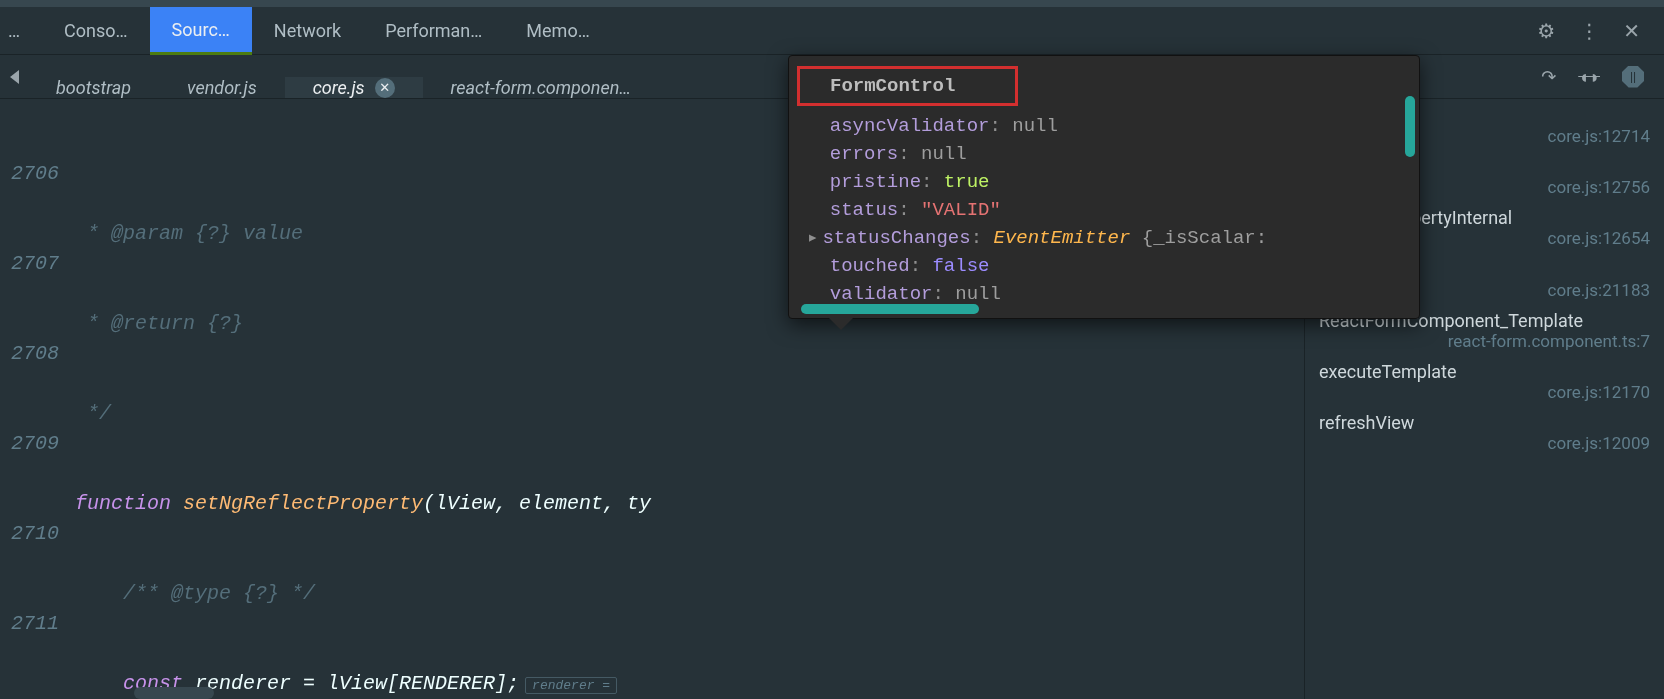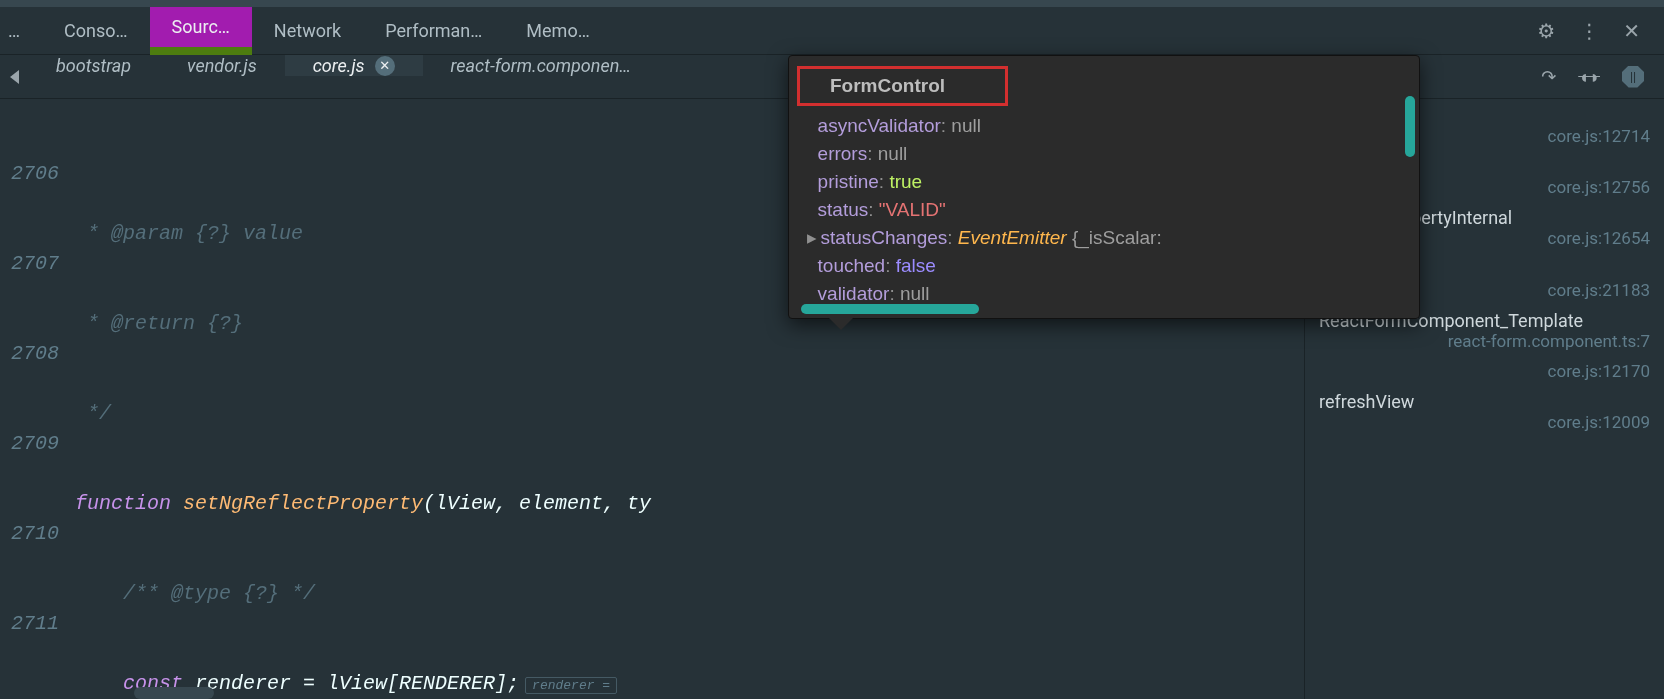--- a/index.html
+++ b/index.html
@@ -28,23 +28,23 @@
   color: #b0bec5;
 }
 .main-tab {
   padding: 0 22px;
   height: 48px;
   display: flex;
   align-items: center;
   cursor: pointer;
 }
 .main-tab.active {
-  background: #a21caf;
+  background: #3b82f6;
   color: #eceff1;
-  border-bottom: 8px solid #4d7c0f;
+  border-bottom: 3px solid #4d7c0f;
   padding-bottom: 0;
 }
 .main-tab.first { padding-left: 8px; }
 .main-tabs .spacer { flex: 1; }
 .main-tab-icons {
   display: flex;
   gap: 24px;
   padding-right: 24px;
   align-items: center;
   font-size: 20px;
@@ -56,21 +56,21 @@
   display: flex;
   height: 44px;
   background: #263238;
   border-bottom: 1px solid #1a2327;
 }
 .file-left {
   display: flex; align-items: center; width: 28px; justify-content: center;
   color: #9aa5ab;
 }
 .file-tabs {
-  display: flex; align-items: flex-start;
+  display: flex; align-items: flex-end;
   font-size: 18px; font-style: italic; color: #b0bec5;
 }
 .file-tab {
   padding: 0 28px;
   display: flex; align-items: center; gap: 10px;
   cursor: pointer;
 }
 .file-tab.active {
   background: #2e3c43;
   color: #eceff1;
@@ -134,21 +134,21 @@
 .popup {
   position: absolute;
   left: 788px;
   top: 55px;
   width: 632px;
   background: #2b2b2b;
   color: #cfd8dc;
   border: 1px solid #111;
   border-radius: 4px;
   box-shadow: 0 6px 20px rgba(0,0,0,0.6);
-  font-family: Liberation Sans, sans-serif;
+  font-family: Liberation Mono, monospace;
   font-size: 19px;
   z-index: 50;
   padding-bottom: 4px;
 }
 .popup-header {
   border: 3px solid #d32f2f;
   margin: 10px 0 0 8px;
   padding: 6px 60px 6px 30px;
   display: inline-block;
   color: #bdbdbd;
@@ -313,20 +313,21 @@
         </div>
         <div class="stack-item">
           <div class="stack-fn">ɵɵproperty</div>
           <div class="stack-loc">core.js:21183</div>
         </div>
         <div class="stack-item">
           <div class="stack-fn">ReactFormComponent_Template</div>
           <div class="stack-loc">react-form.component.ts:7</div>
         </div>
         <div class="stack-item">
+          <div class="stack-fn">executeTemplate</div>
           <div class="stack-loc">core.js:12170</div>
         </div>
         <div class="stack-item">
           <div class="stack-fn">refreshView</div>
           <div class="stack-loc">core.js:12009</div>
         </div>
       </div>
   </div>
 </div>
 

